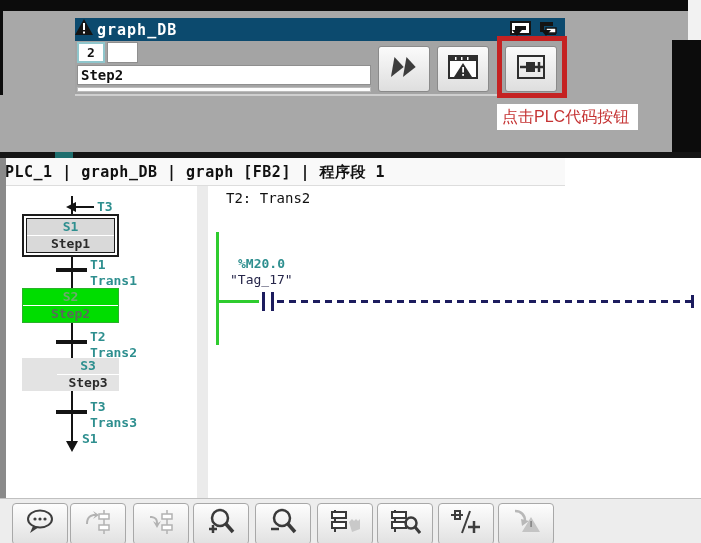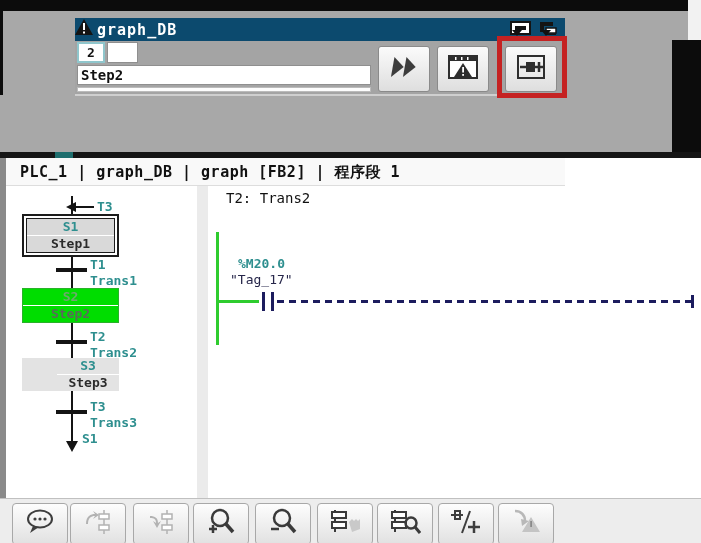--- a/index.html
+++ b/index.html
@@ -42,21 +42,21 @@
     border:5px solid #c52222; }
   .callout { position:absolute; left:497px; top:104px; width:141px; height:26px; background:#fff;
     color:#c53333; font-family:"Liberation Sans",sans-serif; font-size:16px; line-height:26px;
     padding-left:5px; white-space:nowrap; }
 
   
   .sep-band { position:absolute; left:0; top:152px; width:701px; height:6px; background:#151515; }
   .sep-teal { position:absolute; left:55px; top:152px; width:18px; height:6px; background:#1e6e6e; }
   .breadcrumb { position:absolute; left:0; top:158px; width:565px; height:28px; background:#f9f9f9;
     border-bottom:1px solid #ddd; font-weight:bold; font-size:15px; color:#111; line-height:28px;
-    padding-left:20px; letter-spacing:0.5px; }
+    padding-left:5px; letter-spacing:0.5px; }
 
   
   .main-area { position:absolute; left:0; top:186px; width:701px; height:312px; background:#fff; }
   .left-edge { position:absolute; left:0; top:158px; width:6px; height:385px; background:#8a8a8a; }
   .pane-divider { position:absolute; left:197px; top:186px; width:11px; height:312px; background:#ebebeb; }
 
   
   .seq-vline { position:absolute; left:71px; top:196px; width:2px; height:247px; background:#141414; }
   .entry-hline { position:absolute; left:74px; top:206px; width:20px; height:2px; background:#141414; }
   .entry-arrow { position:absolute; left:66px; top:202px; width:0; height:0;
@@ -180,20 +180,21 @@
         <line x1="21" y1="14" x2="29" y2="14" stroke="#2e2e2e" stroke-width="2.5"></line>
         <line x1="25" y1="9" x2="25" y2="19" stroke="#2e2e2e" stroke-width="2.5"></line>
       </svg>
     </span>
   </div>
 
   <div class="drop-arrow" style="left:512px; top:30px;"></div>
   <div class="drop-arrow" style="left:541px; top:30px;"></div>
 
   <div class="red-box"></div>
+  <div class="callout">点击PLC代码按钮</div>
 
   <div class="sep-band"></div>
   <div class="sep-teal"></div>
   <div class="breadcrumb">PLC_1 | graph_DB | graph [FB2] | 程序段 1</div>
 
   <div class="main-area"></div>
   <div class="left-edge"></div>
   <div class="pane-divider"></div>
 
   <div class="seq-vline"></div>

